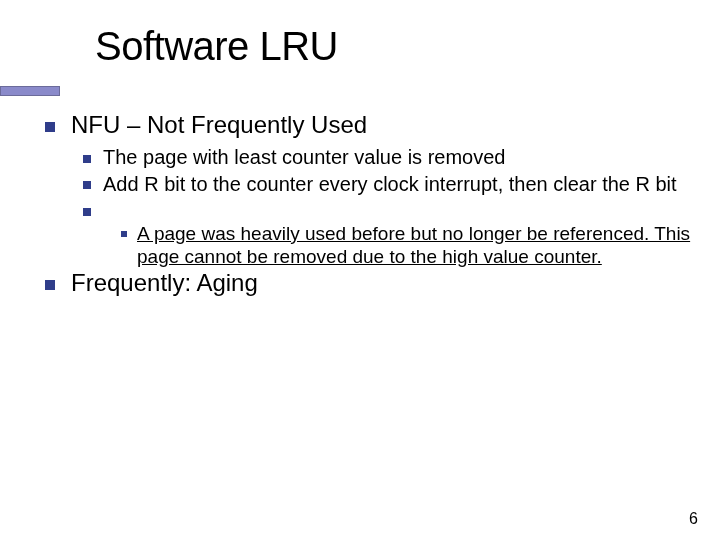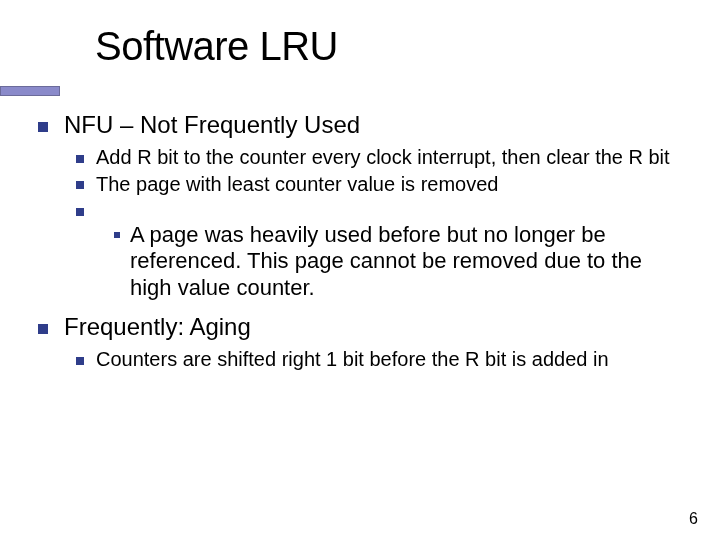--- a/index.html
+++ b/index.html
@@ -33,42 +33,42 @@
     position: absolute;
     left: 75px;
     top: 24px;
     font-size: 40px;
     font-weight: 400;
     letter-spacing: -0.5px;
     margin-left: 20px;
   }
   .content {
     position: absolute;
-    left: 38px;
+    left: 45px;
     top: 110px;
     width: 650px;
     font-size: 21px;
     line-height: 1.22;
   }
   .bullet-row {
     display: flex;
     align-items: flex-start;
   }
   .sq {
     flex: 0 0 auto;
     background: #2f3d8a;
     margin-top: 0.48em;
   }
   .sq.l1 { width: 10px; height: 10px; margin-right: 16px; }
   .sq.l2 { width: 8px; height: 8px; margin-right: 12px; }
   .sq.l3 { width: 6px; height: 6px; margin-right: 10px; }
   .lvl1 { font-size: 24px; margin-bottom: 6px; }
   .lvl2-group { margin-left: 38px; font-size: 20px; }
   .lvl2 { margin-bottom: 2px; }
-  .lvl3-group { margin-left: 38px; font-size: 22px; margin-top: 6px; margin-bottom: 10px; }
+  .lvl3-group { margin-left: 38px; font-size: 19px; margin-top: 6px; margin-bottom: 0; text-decoration: underline; }
   .page-num {
     position: absolute;
     right: 22px;
     bottom: 12px;
     font-size: 16px;
     color: #000;
   }
 </style>
 </head>
 <body>
@@ -80,46 +80,42 @@
   <div class="content">
 
     <div class="bullet-row lvl1">
       <span class="sq l1"></span>
       <span>NFU – Not Frequently Used</span>
     </div>
 
     <div class="lvl2-group">
       <div class="bullet-row lvl2">
         <span class="sq l2"></span>
-        <span>Add R bit to the counter every clock interrupt, then clear the R bit</span>
+        <span>The page with least counter value is removed</span>
       </div>
       <div class="bullet-row lvl2">
         <span class="sq l2"></span>
-        <span>The page with least counter value is removed</span>
+        <span>Add R bit to the counter every clock interrupt, then clear the R bit</span>
       </div>
       <div class="bullet-row lvl2">
         <span class="sq l2"></span>
       </div>
 
       <div class="lvl3-group">
         <div class="bullet-row">
           <span class="sq l3"></span>
           <span>A page was heavily used before but no longer be referenced. This page cannot be removed due to the high value counter.</span>
         </div>
       </div>
     </div>
 
     <div class="bullet-row lvl1">
       <span class="sq l1"></span>
       <span>Frequently: Aging</span>
     </div>
 
     <div class="lvl2-group">
-      <div class="bullet-row lvl2">
-        <span class="sq l2"></span>
-        <span>Counters are shifted right 1 bit before the R bit is added in</span>
-      </div>
     </div>
 
   </div>
 
   <div class="page-num">6</div>
 </div>
 
 </body></html>

